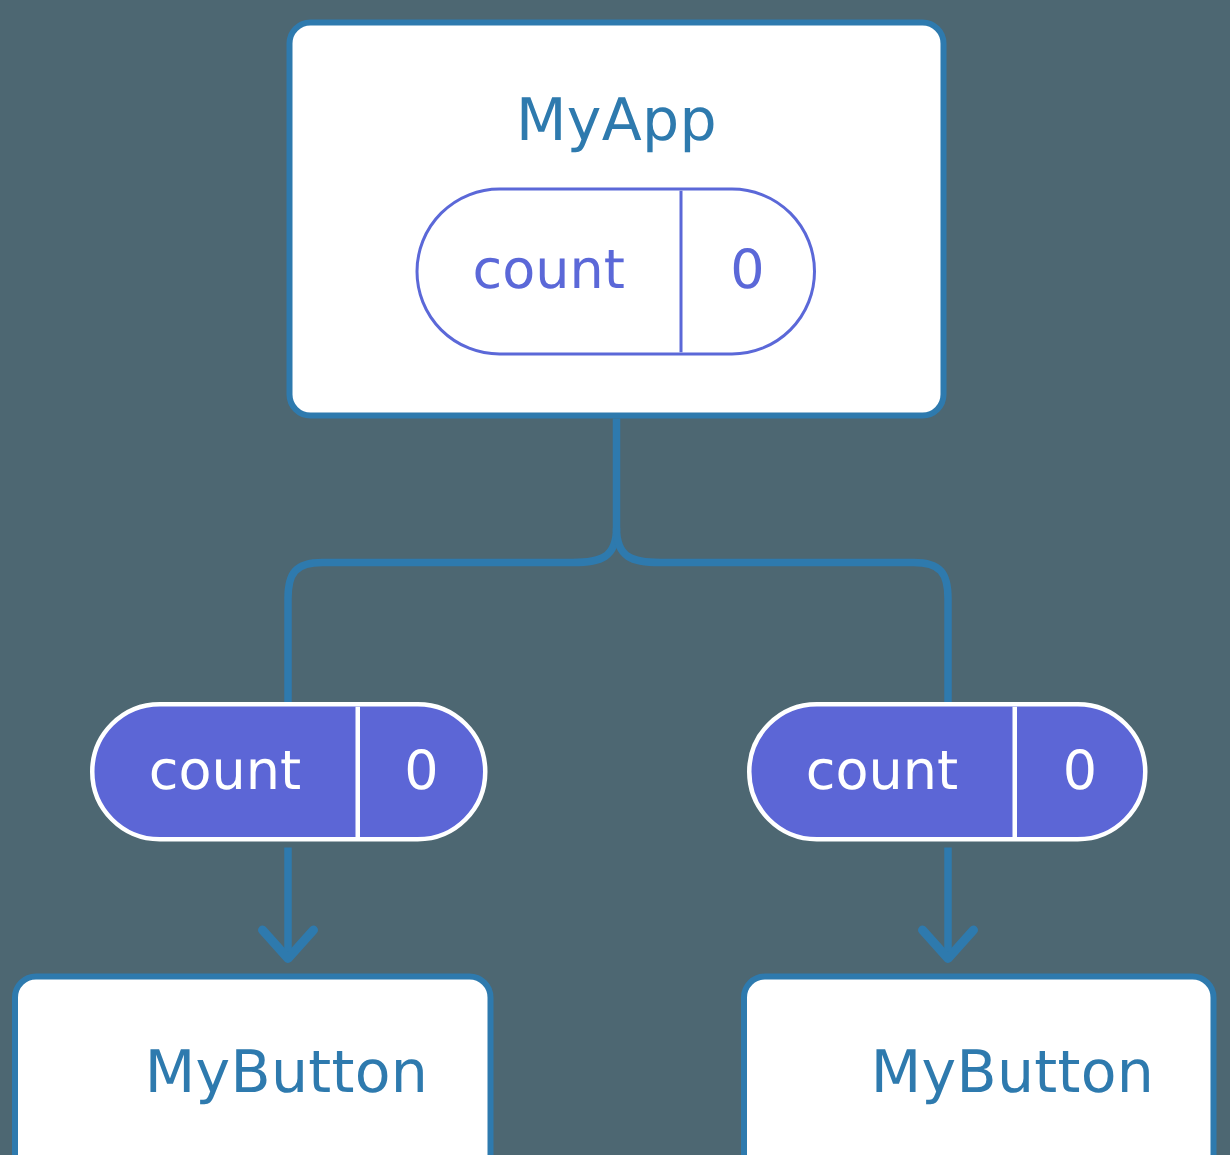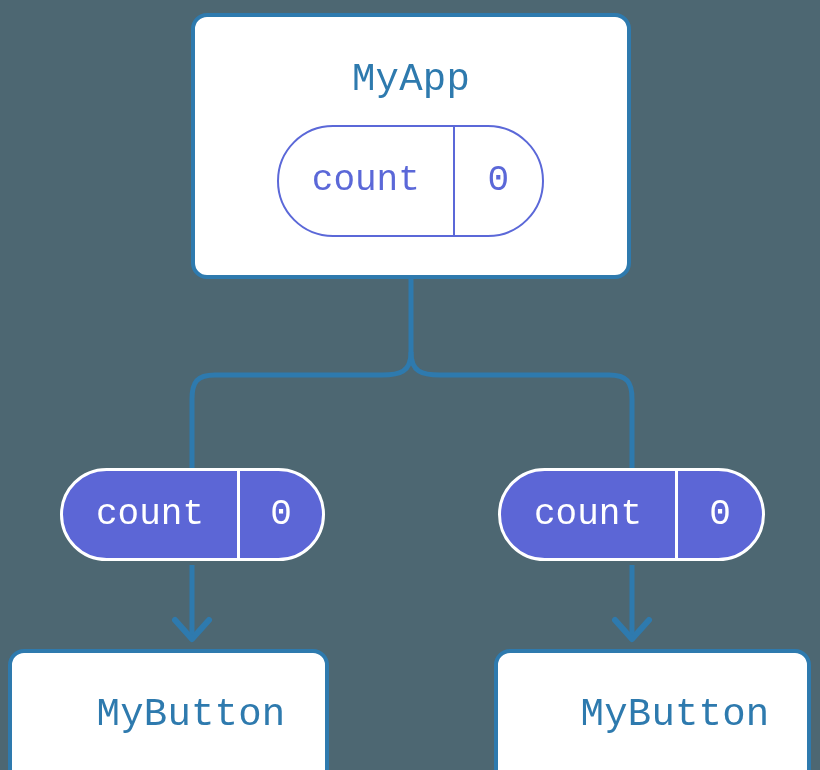--- a/index.html
+++ b/index.html
@@ -12,21 +12,20 @@
     width: 820px;
     height: 770px;
     overflow: hidden;
     font-family: "DejaVu Sans", "Liberation Sans", sans-serif;
   }
   #stage {
     position: relative;
     width: 820px;
     height: 770px;
     background: #4d6772;
-    font-family: Liberation Mono, monospace;
   }
   #wires {
     position: absolute;
     left: 0;
     top: 0;
     width: 820px;
     height: 770px;
     pointer-events: none;
   }
 

